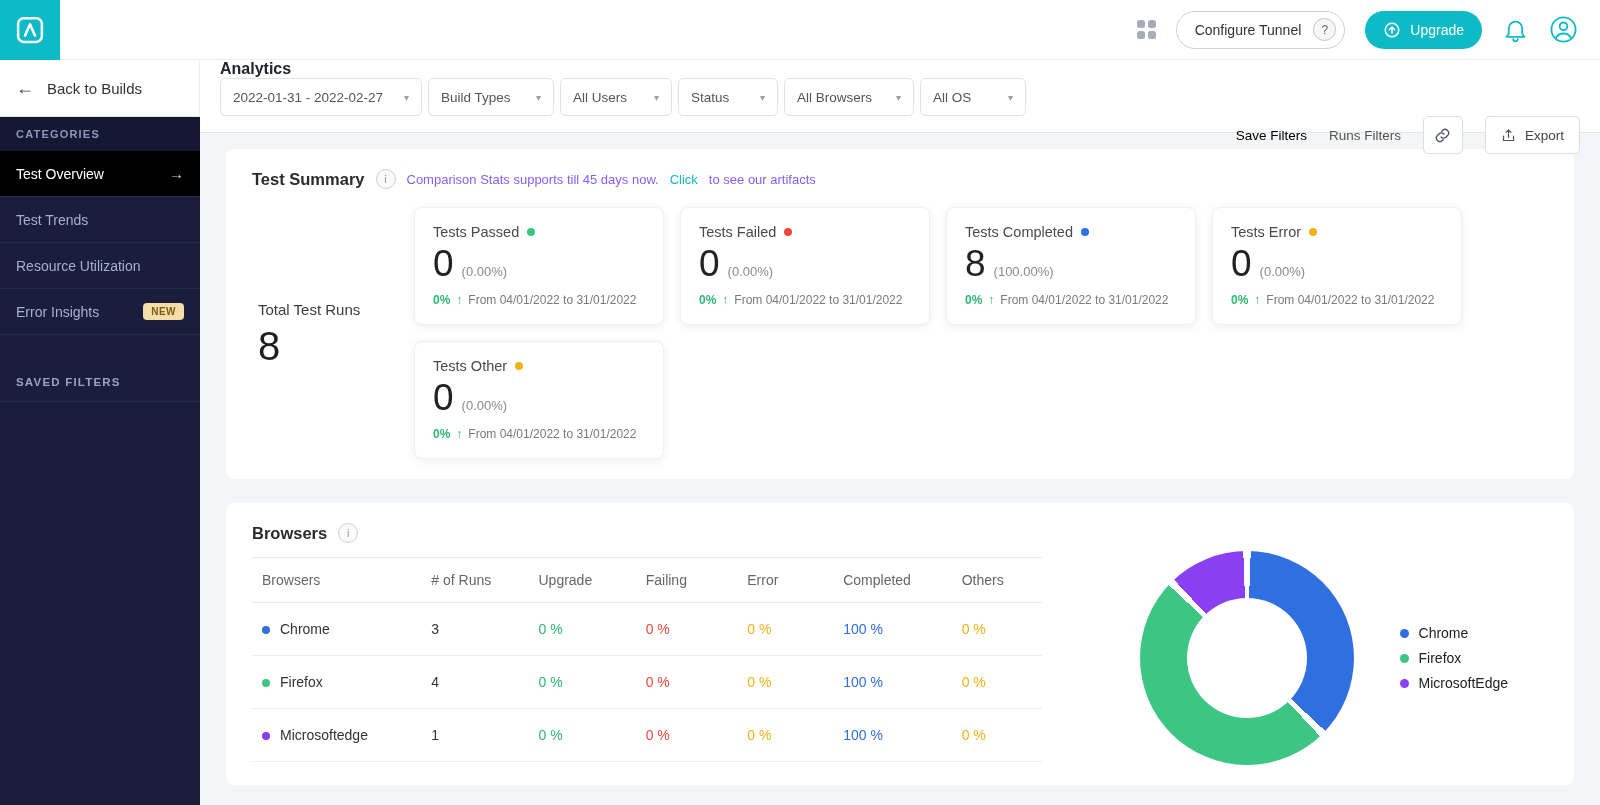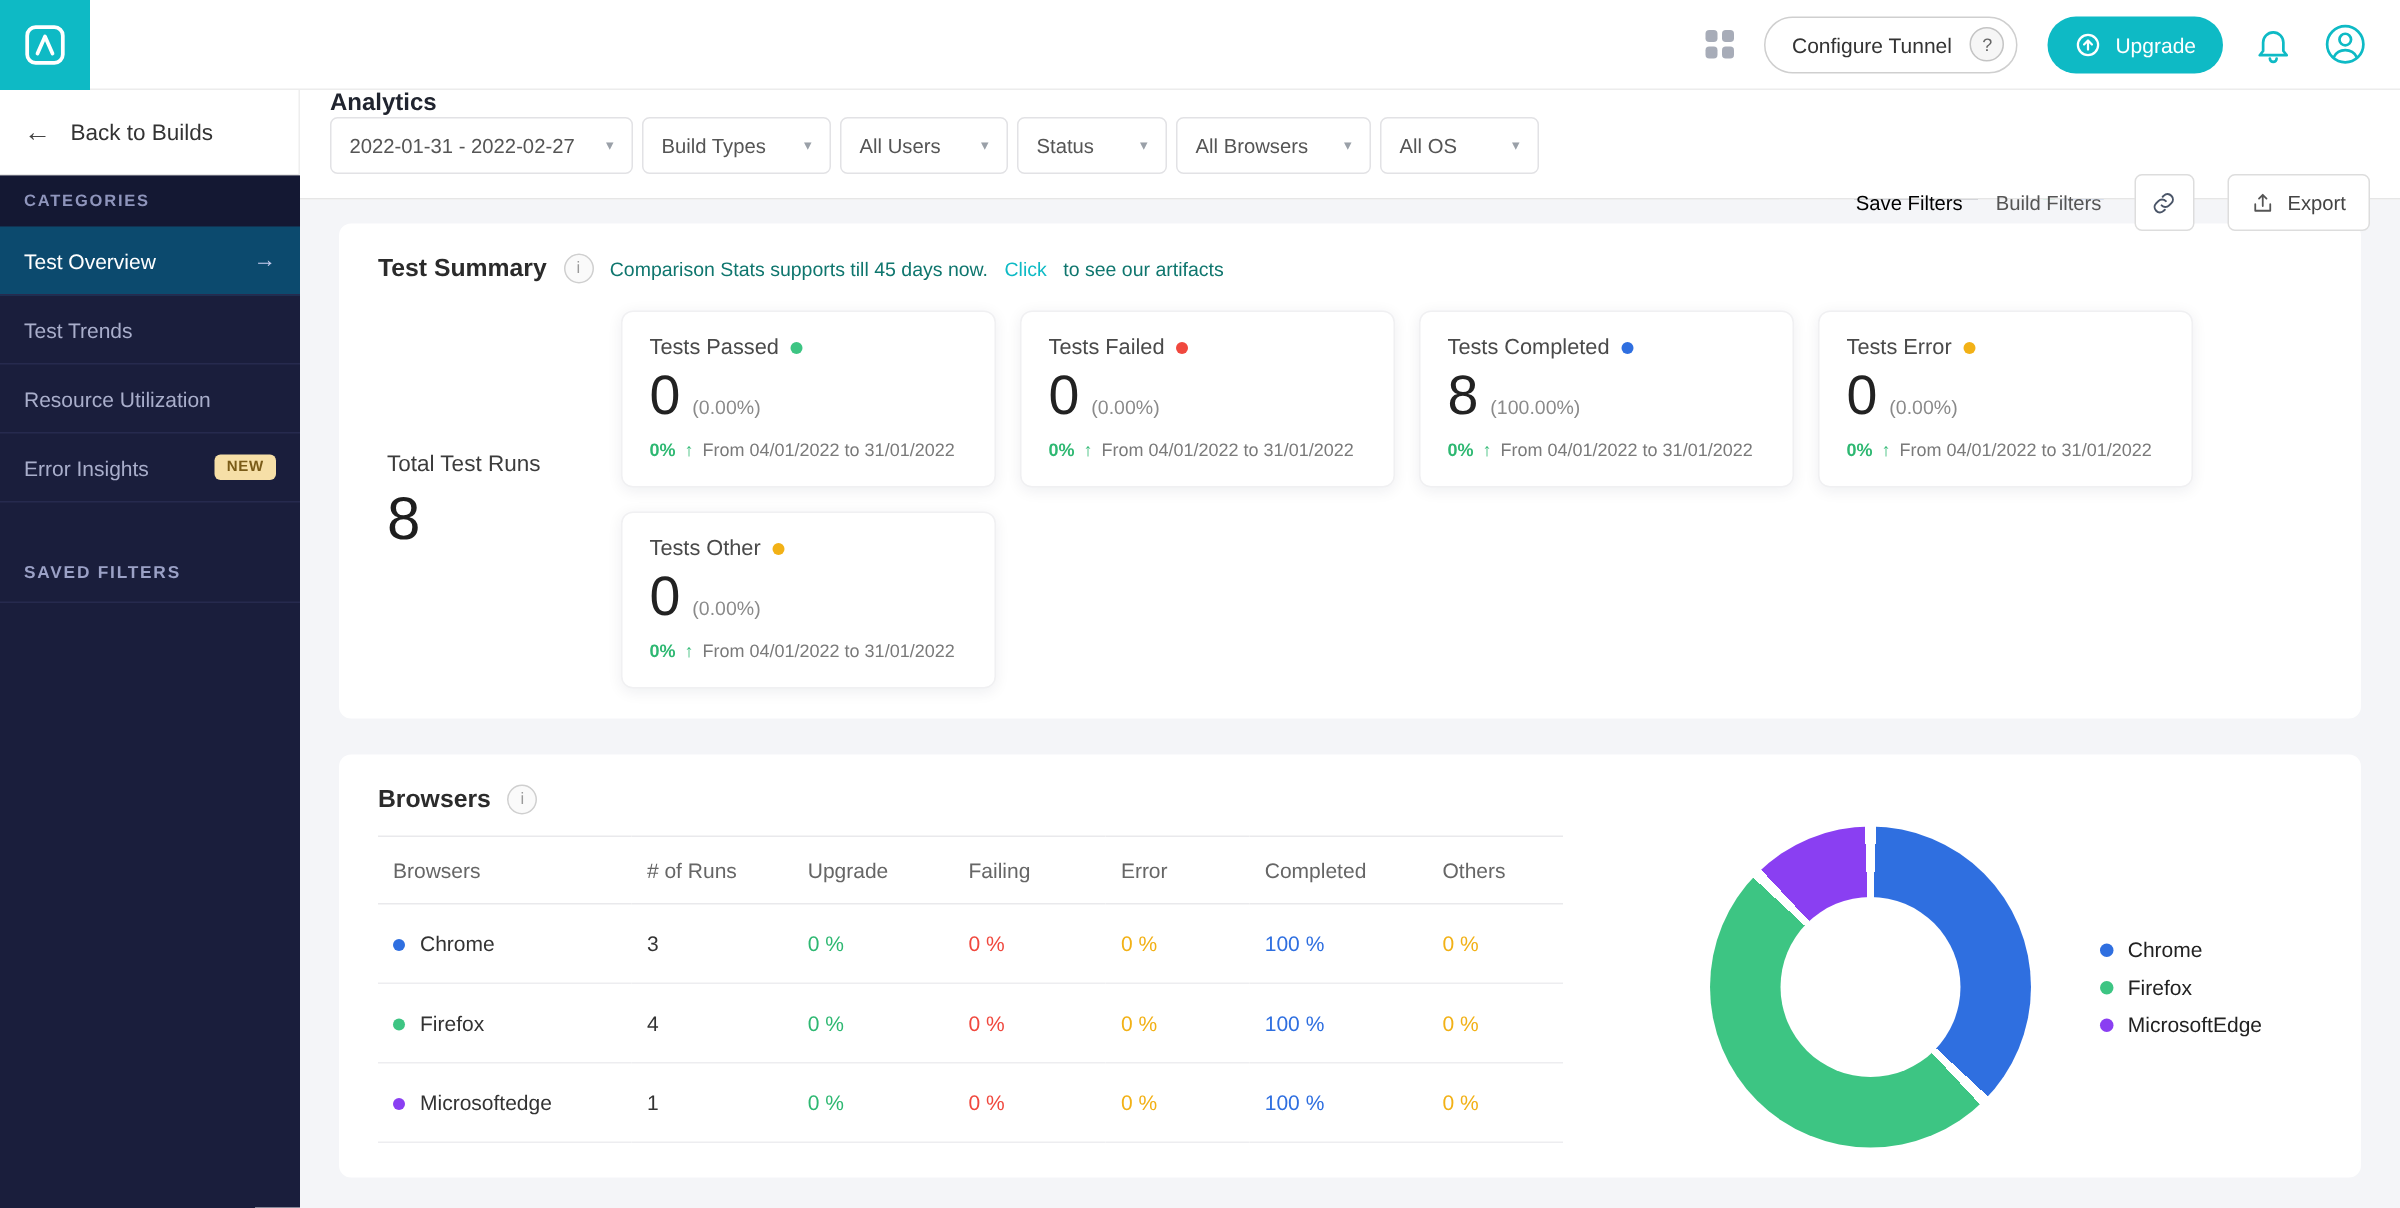--- a/index.html
+++ b/index.html
@@ -15,21 +15,21 @@
   .help-circle { width:23px; height:23px; border:1px solid #c4c4c4; border-radius:50%; display:flex; align-items:center; justify-content:center; font-size:12px; color:#666; background:#f6f6f6; }
   .pill-teal { display:flex; align-items:center; gap:9px; background:#0EBAC5; color:#fff; border:none; border-radius:20px; height:38px; padding:0 18px; font-size:14px; cursor:pointer; font-family:inherit; }
   .icon-btn-plain { display:flex; align-items:center; cursor:pointer; background:none; border:none; }
 
   
   .sidebar { position:fixed; top:60px; left:0; width:200px; height:745px; background:#1A1E3C; z-index:20; }
   .back-row { height:57px; background:#fff; border-bottom:1px solid #e8e8e8; border-right:1px solid #eee; display:flex; align-items:center; gap:13px; padding:0 16px; font-size:15px; color:#333; cursor:pointer; }
   .back-arrow { font-size:18px; color:#444; line-height:1; }
   .cat-label { background:#141833; color:#8F95BC; font-size:11px; letter-spacing:1.2px; padding:11px 16px; font-weight:bold; }
   .side-item { height:46px; display:flex; align-items:center; padding:0 16px; color:#A9AECB; font-size:14px; border-bottom:1px solid #262A4E; cursor:pointer; gap:10px; }
-  .side-item.active { background:#0c4a6e; color:#fff; }
+  .side-item.active { background:#000000; color:#fff; }
   .side-item .grow { flex:1; }
   .side-arrow { color:#C8CDF0; font-size:15px; }
   .new-badge { background:#F6DFA7; color:#7A5B17; font-size:10px; font-weight:bold; padding:3px 8px; border-radius:4px; letter-spacing:.5px; }
   .saved-label { margin-top:28px; padding:13px 16px; color:#9BA1C6; font-size:11.5px; font-weight:bold; letter-spacing:1.2px; border-bottom:1px solid #262A4E; }
 
   
   .filterbar { position:fixed; top:60px; left:200px; width:1400px; height:73px; background:#fff; border-bottom:1px solid #e6e6e6; display:flex; align-items:flex-start; padding:0 20px; z-index:10;flex-direction:column; }
   .analytics-title { font-size:16px; font-weight:bold; color:#20242f; margin-right:22px; }
   #filter-dropdowns { display:flex; align-items:center; gap:6px; }
   .dropdown { height:38px; border:1px solid #e2e2e5; border-radius:5px; display:flex; align-items:center; justify-content:space-between; gap:10px; padding:0 12px; font-size:13.5px; color:#555; background:#fff; cursor:pointer; }
@@ -46,21 +46,21 @@
   .sq-btn { width:40px; height:38px; border:1px solid #ddd; border-radius:5px; background:#fff; display:flex; align-items:center; justify-content:center; cursor:pointer; }
   .export-btn { height:38px; border:1px solid #ddd; border-radius:5px; background:#fff; display:flex; align-items:center; gap:9px; padding:0 15px; font-size:13.5px; color:#444; cursor:pointer; font-family:inherit; }
 
   
   .main { position:fixed; top:133px; left:200px; width:1400px; height:672px; overflow:hidden; background:#f4f5f8; padding:16px 26px; }
   .card { background:#fff; border-radius:8px; padding:20px 26px; }
   .card + .card { margin-top:24px; }
   .card-head { display:flex; align-items:center; gap:11px; }
   .card-title { font-size:16.5px; font-weight:bold; color:#2b2b2b; }
   .info-icon { width:20px; height:20px; border:1px solid #cfcfcf; border-radius:50%; color:#9a9a9a; font-size:11px; display:flex; align-items:center; justify-content:center; background:#fafafa; font-style:normal; }
-  .info-note { font-size:13px; color:#0f766e; }
+  .info-note { font-size:13px; color:#8b5cf6; }
   .info-link { font-size:13px; color:#0EBAC5; cursor:pointer; }
 
   .ts-body { display:flex; margin-top:18px; }
   .total-block { width:162px; display:flex; flex-direction:column; justify-content:center; padding-left:6px; }
   .total-label { font-size:15px; color:#3c3c3c; margin-bottom:8px; }
   .total-value { font-size:40px; color:#1e1e1e; font-weight:400; line-height:1; }
   #stat-cards { flex:1; display:flex; flex-wrap:wrap; gap:16px; align-content:flex-start; }
   .stat-card { width:250px; height:118px; background:#fff; border:1px solid #f0f0f2; border-radius:8px; box-shadow:0 2px 10px rgba(20,30,60,.07); padding:16px 18px; }
   .stat-title { font-size:14.5px; color:#4a4a4a; display:flex; align-items:center; gap:8px; }
   .dot { width:8px; height:8px; border-radius:50%; display:inline-block; flex:none; }
@@ -183,21 +183,21 @@
         <span>All Browsers</span>
         <span class="chev">▾</span>
       </div>
       <div class="dropdown">
         <span>All OS</span>
         <span class="chev">▾</span>
       </div>
     </div>
   <div class="filter-actions">
     <a class="link-save">Save Filters</a>
-    <a class="link-clear">Build Filters</a>
+    <a class="link-clear">Runs Filters</a>
     <button class="sq-btn">
       <svg width="17" height="17" viewBox="0 0 24 24" fill="none" stroke="#4a5568" stroke-width="1.9" stroke-linecap="round" stroke-linejoin="round">
         <path d="M10 14a5 5 0 007.07 0l2.12-2.12a5 5 0 00-7.07-7.07L11 5.93"></path>
         <path d="M14 10a5 5 0 00-7.07 0l-2.12 2.12a5 5 0 007.07 7.07L13 18.07"></path>
       </svg>
     </button>
     <button class="export-btn">
       <svg width="15" height="15" viewBox="0 0 24 24" fill="none" stroke="#555" stroke-width="1.9" stroke-linecap="round" stroke-linejoin="round">
         <path d="M12 15V4M8 7l4-4 4 4"></path>
           <path d="M4 13v7h16v-7"></path>

